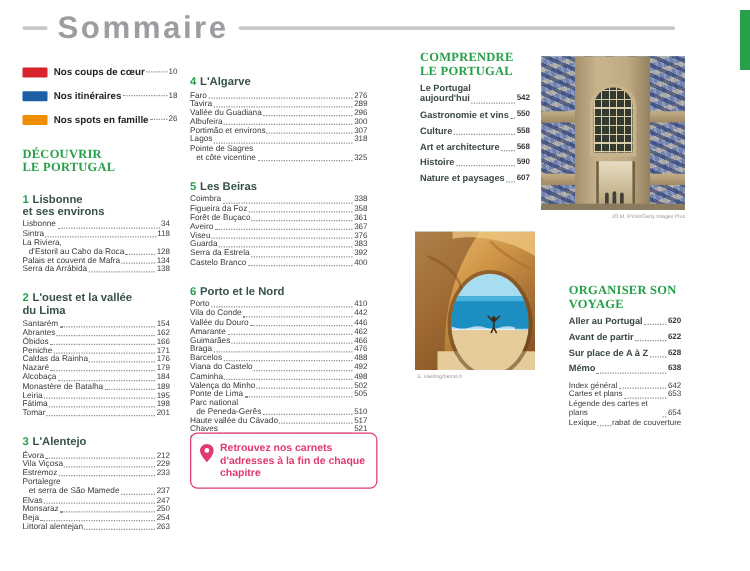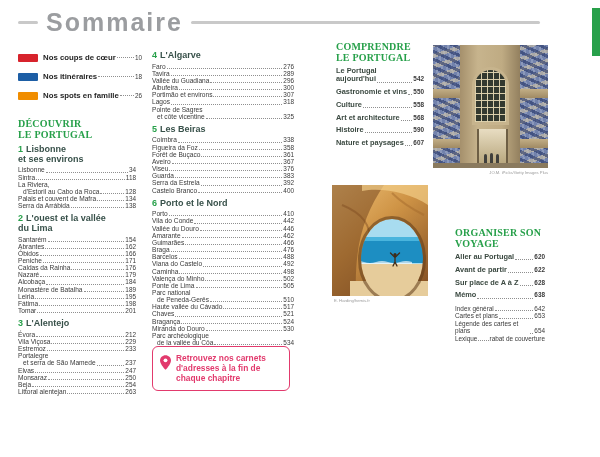--- a/index.html
+++ b/index.html
@@ -20,34 +20,34 @@
   
   .dots{flex:1;border-bottom:1px dotted #8f8f8f;margin:0 1px 1px 1px;min-width:3px;}
   .pgn{font-size:6.4px;color:#3a3a3a;white-space:nowrap;}
   .row{display:flex;align-items:flex-end;}
   .toc-item .row,.toc-item .pre{font-size:6.6px;line-height:7.15px;color:#3a3a3a;}
   
   .col{position:absolute;}
   .col1{left:18px;top:119px;width:118px;}
   .col2{left:152px;top:46px;width:142px;}
   .big-head{font-size:10px;line-height:10.6px;font-weight:bold;color:#27a04a;letter-spacing:.2px;font-family:Liberation Serif, serif;}
-  .chapter{margin-top:5px;}
+  .chapter{margin-top:15px;}
   .ch-head{font-size:9px;line-height:9.6px;font-weight:bold;color:#38514a;}
   .ch-num{color:#27a04a;margin-right:3px;}
   .ch-items{margin-top:2px;}
   
   .comprendre{left:336px;top:42px;width:88px;}
   .organiser{left:455px;top:180px;width:90px;margin-top:48px;}
   .b-item .row,.b-item .pre{font-size:7.4px;line-height:8.2px;font-weight:bold;color:#3c4a42;}
   .b-item{margin-bottom:4.5px;}
   .b-list{margin-top:4px;}
   .s-list{margin-top:5px;}
   .s-item .row{font-size:6.4px;line-height:7.6px;color:#3a3a3a;}
   
-  .note-box{position:absolute;left:152px;top:346px;width:138px;box-sizing:border-box;
+  .note-box{position:absolute;left:152px;top:346px;width:150px;box-sizing:border-box;
     border:1.5px solid #e23a6d;border-radius:6px;padding:7px 7px 7px 7px;display:flex;gap:5px;background:#fff;justify-content:flex-end;}
   .note-text{font-size:8.4px;line-height:9.8px;font-weight:bold;color:#e23a6d;}
   .pin{flex:0 0 auto;margin-top:1px;}
   
   .ph-az{position:absolute;left:433px;top:45px;width:115px;height:123px;overflow:hidden;
     background-color:#7282ac;
     background-image:
       repeating-linear-gradient(24deg, rgba(28,44,96,.55) 0 3px, transparent 3px 7px),
       repeating-linear-gradient(-18deg, rgba(224,206,164,.5) 0 4px, transparent 4px 10px),
       repeating-linear-gradient(80deg, rgba(255,255,255,.18) 0 2px, transparent 2px 5px);}

